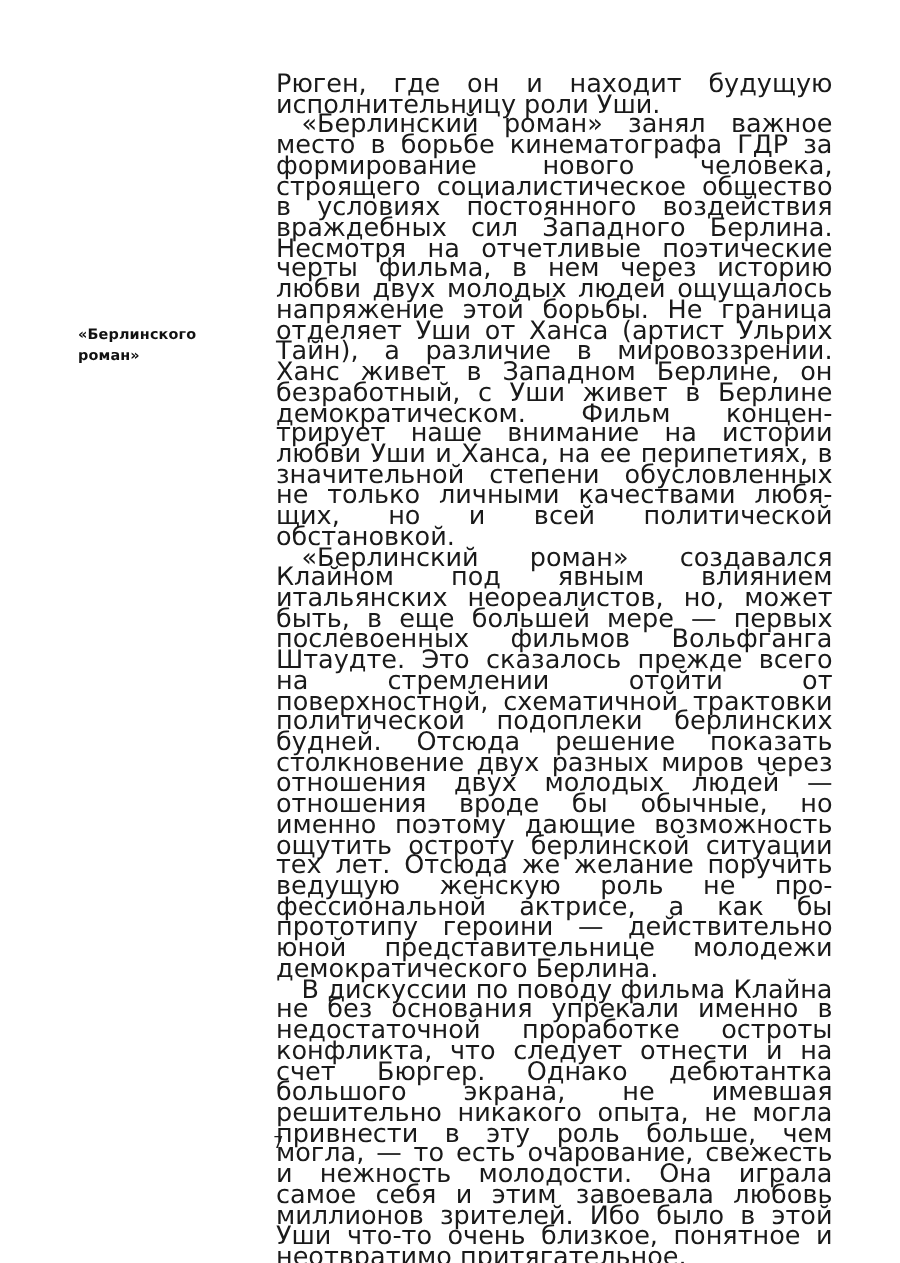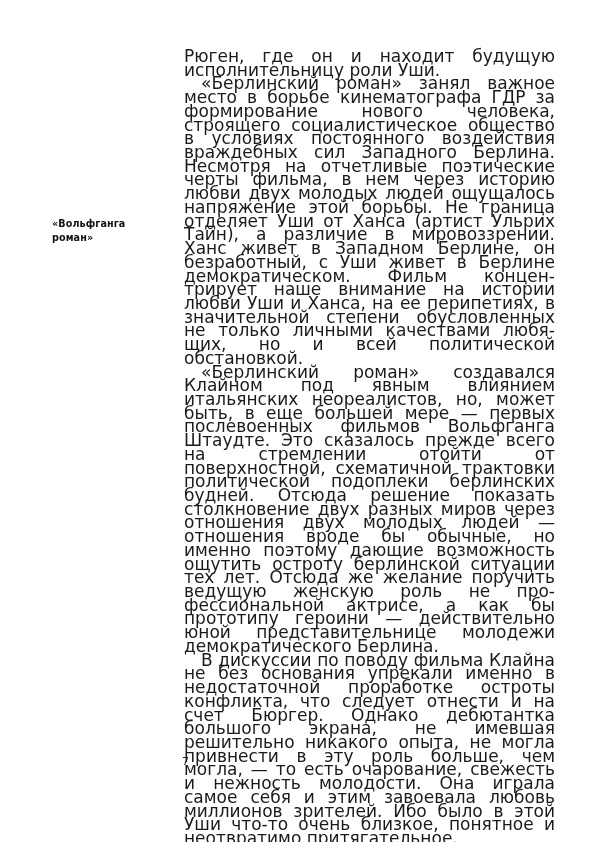--- a/index.html
+++ b/index.html
@@ -72,21 +72,21 @@
     font-size: 11.1px;
     line-height: 14px;
     color: #1a1a1a;
   }
 </style>
 </head>
 <body>
 
 <div class="page">
 
-  <div class="margin-note">«Вольфганга роман»</div>
+  <div class="margin-note">«Берлинского роман»</div>
 
   <div class="text-column">
     <p class="para">Рюген, где он и находит будущую исполнительницу роли Уши.</p>
     <p class="para indent">«Берлинский роман» занял важное место в борьбе кинематографа ГДР за формирование нового че­ловека, строящего социалистическое общество в условиях постоянного воздействия враждебных сил Западного Берлина. Несмотря на отчетливые поэти­ческие черты фильма, в нем через историю любви двух молодых людей ощущалось напряжение этой борьбы. Не граница отделяет Уши от Ханса (артист Ульрих Тайн), а различие в мировоззрении. Ханс живет в Западном Берлине, он безработный, с Уши живет в Берлине демократическом. Фильм концен­трирует наше внимание на истории любви Уши и Ханса, на ее перипетиях, в значительной степени обусловленных не только личными качествами любя­щих, но и всей политической обстановкой.</p>
     <p class="para indent">«Берлинский роман» создавался Клайном под яв­ным влиянием итальянских неореалистов, но, может быть, в еще большей мере — первых послевоенных фильмов Вольфганга Штаудте. Это сказалось прежде всего на стремлении отойти от поверхностной, схе­матичной трактовки политической подоплеки бер­линских будней. Отсюда решение показать столкно­вение двух разных миров через отношения двух молодых людей — отношения вроде бы обычные, но именно поэтому дающие возможность ощутить остроту берлинской ситуации тех лет. Отсюда же желание поручить ведущую женскую роль не про­фессиональной актрисе, а как бы прототипу герои­ни — действительно юной представительнице мо­лодежи демократического Берлина.</p>
     <p class="para indent">В дискуссии по поводу фильма Клайна не без основания упрекали именно в недостаточной про­работке остроты конфликта, что следует отнести и на счет Бюргер. Однако дебютантка большого экрана, не имевшая решительно никакого опыта, не могла привнести в эту роль больше, чем могла, — то есть очарование, свежесть и нежность молодости. Она играла самое себя и этим завоевала любовь миллионов зрителей. Ибо было в этой Уши что-то очень близкое, понятное и неотвратимо притяга­тельное.</p>
   </div>
 
   <div class="folio">7</div>
 

